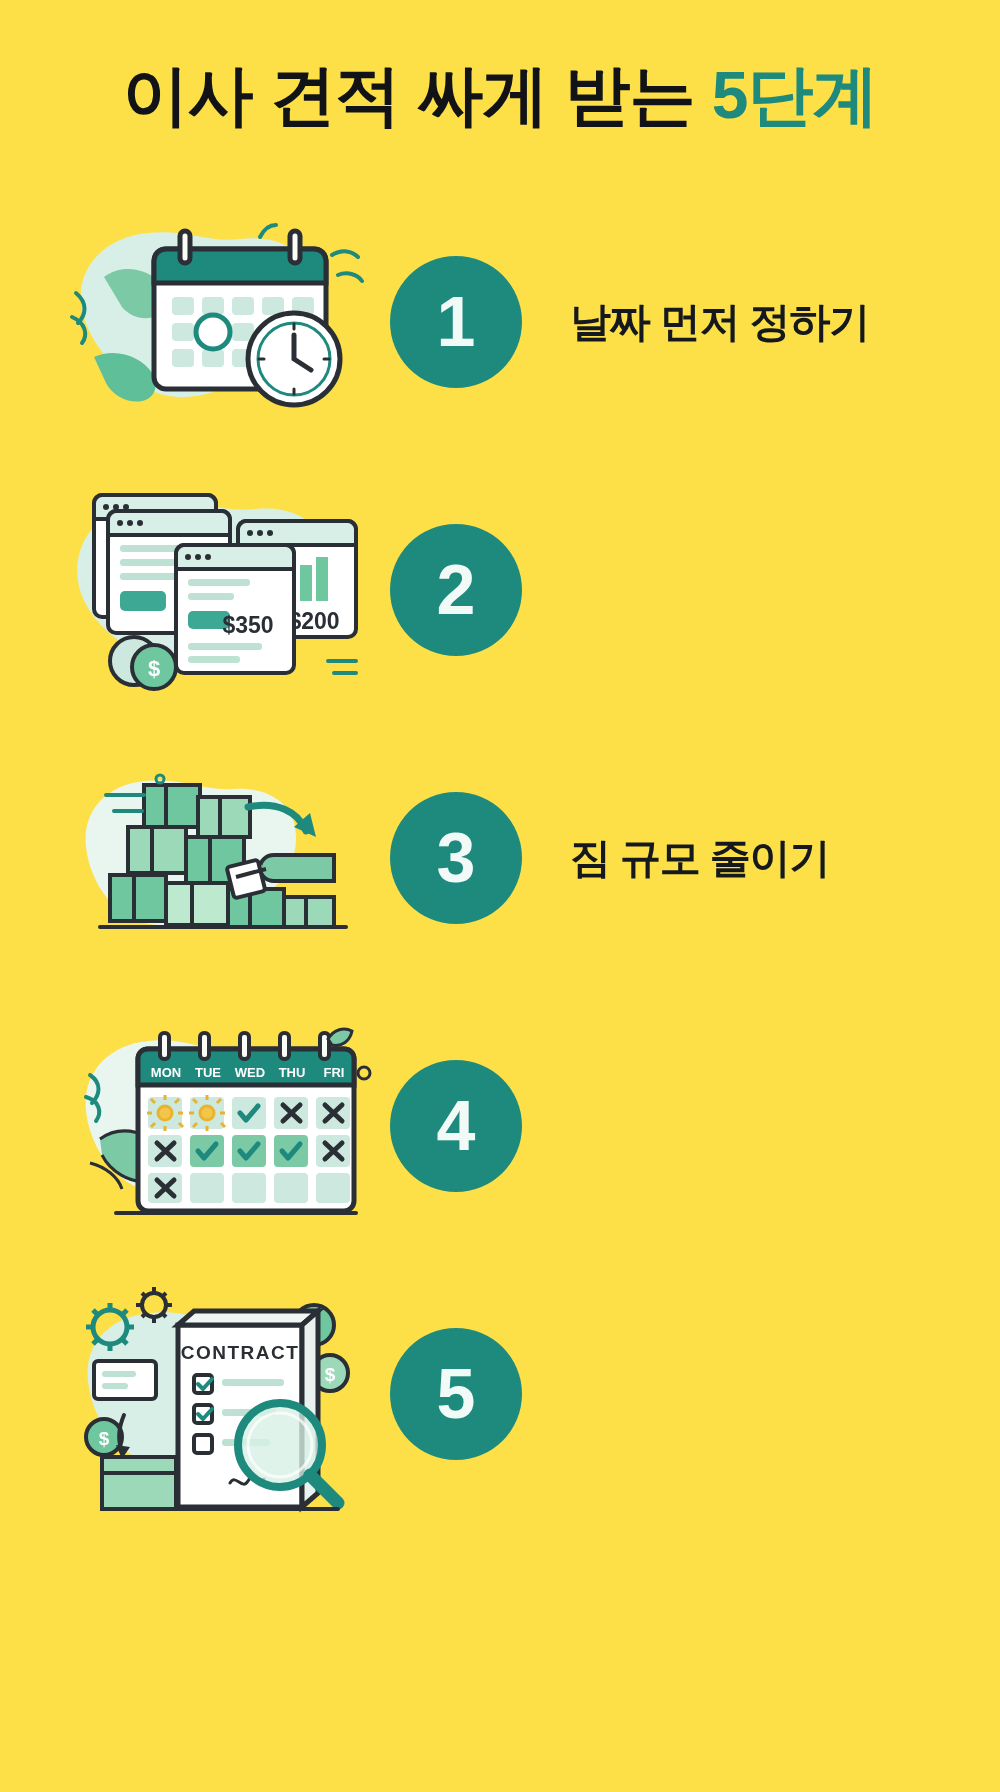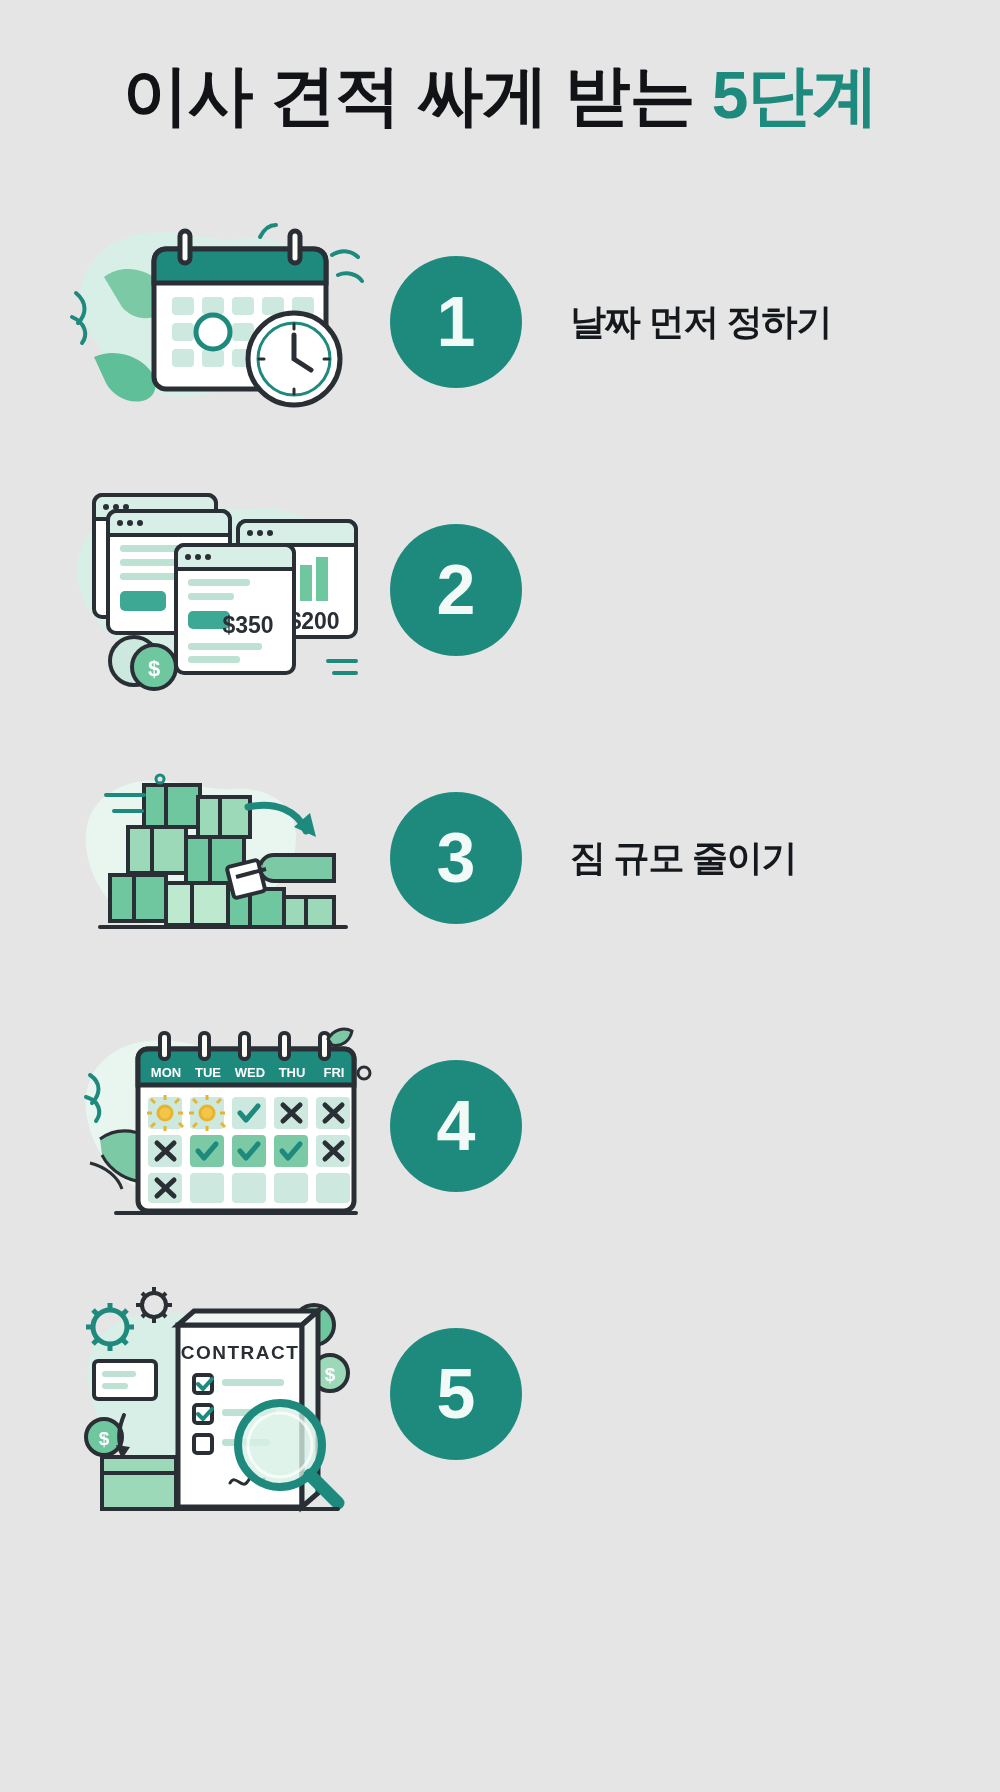--- a/index.html
+++ b/index.html
@@ -5,21 +5,21 @@
   * { box-sizing: border-box; margin: 0; padding: 0; }
   html, body {
     width: 1000px; height: 1792px;
     background: #fbfbf8;
     font-family: "Liberation Sans", "DejaVu Sans", sans-serif;
     overflow: hidden;
   }
   #page {
     position: relative;
     width: 1000px; height: 1792px;
-    background: #e5e5e5;
+    background: #fde047;
   }
 
   
   .title-wrap {
     position: absolute;
     top: 58px; left: 0; width: 1000px;
     text-align: center;
   }
   .title {
     font-size: 66px;
@@ -60,21 +60,21 @@
     align-items: center;
     justify-content: center;
     color: #f2faf8;
     font-size: 70px;
     font-weight: 700;
     line-height: 1;
     margin-left: 18px;
   }
   .step-label {
     margin-left: 48px;
-    font-size: 36px;
+    font-size: 41px;
     font-weight: 800;
     color: #15181c;
     letter-spacing: -1.2px;
     white-space: nowrap;
   }
 </style>
 </head>
 <body>
 
 <div id="page">

